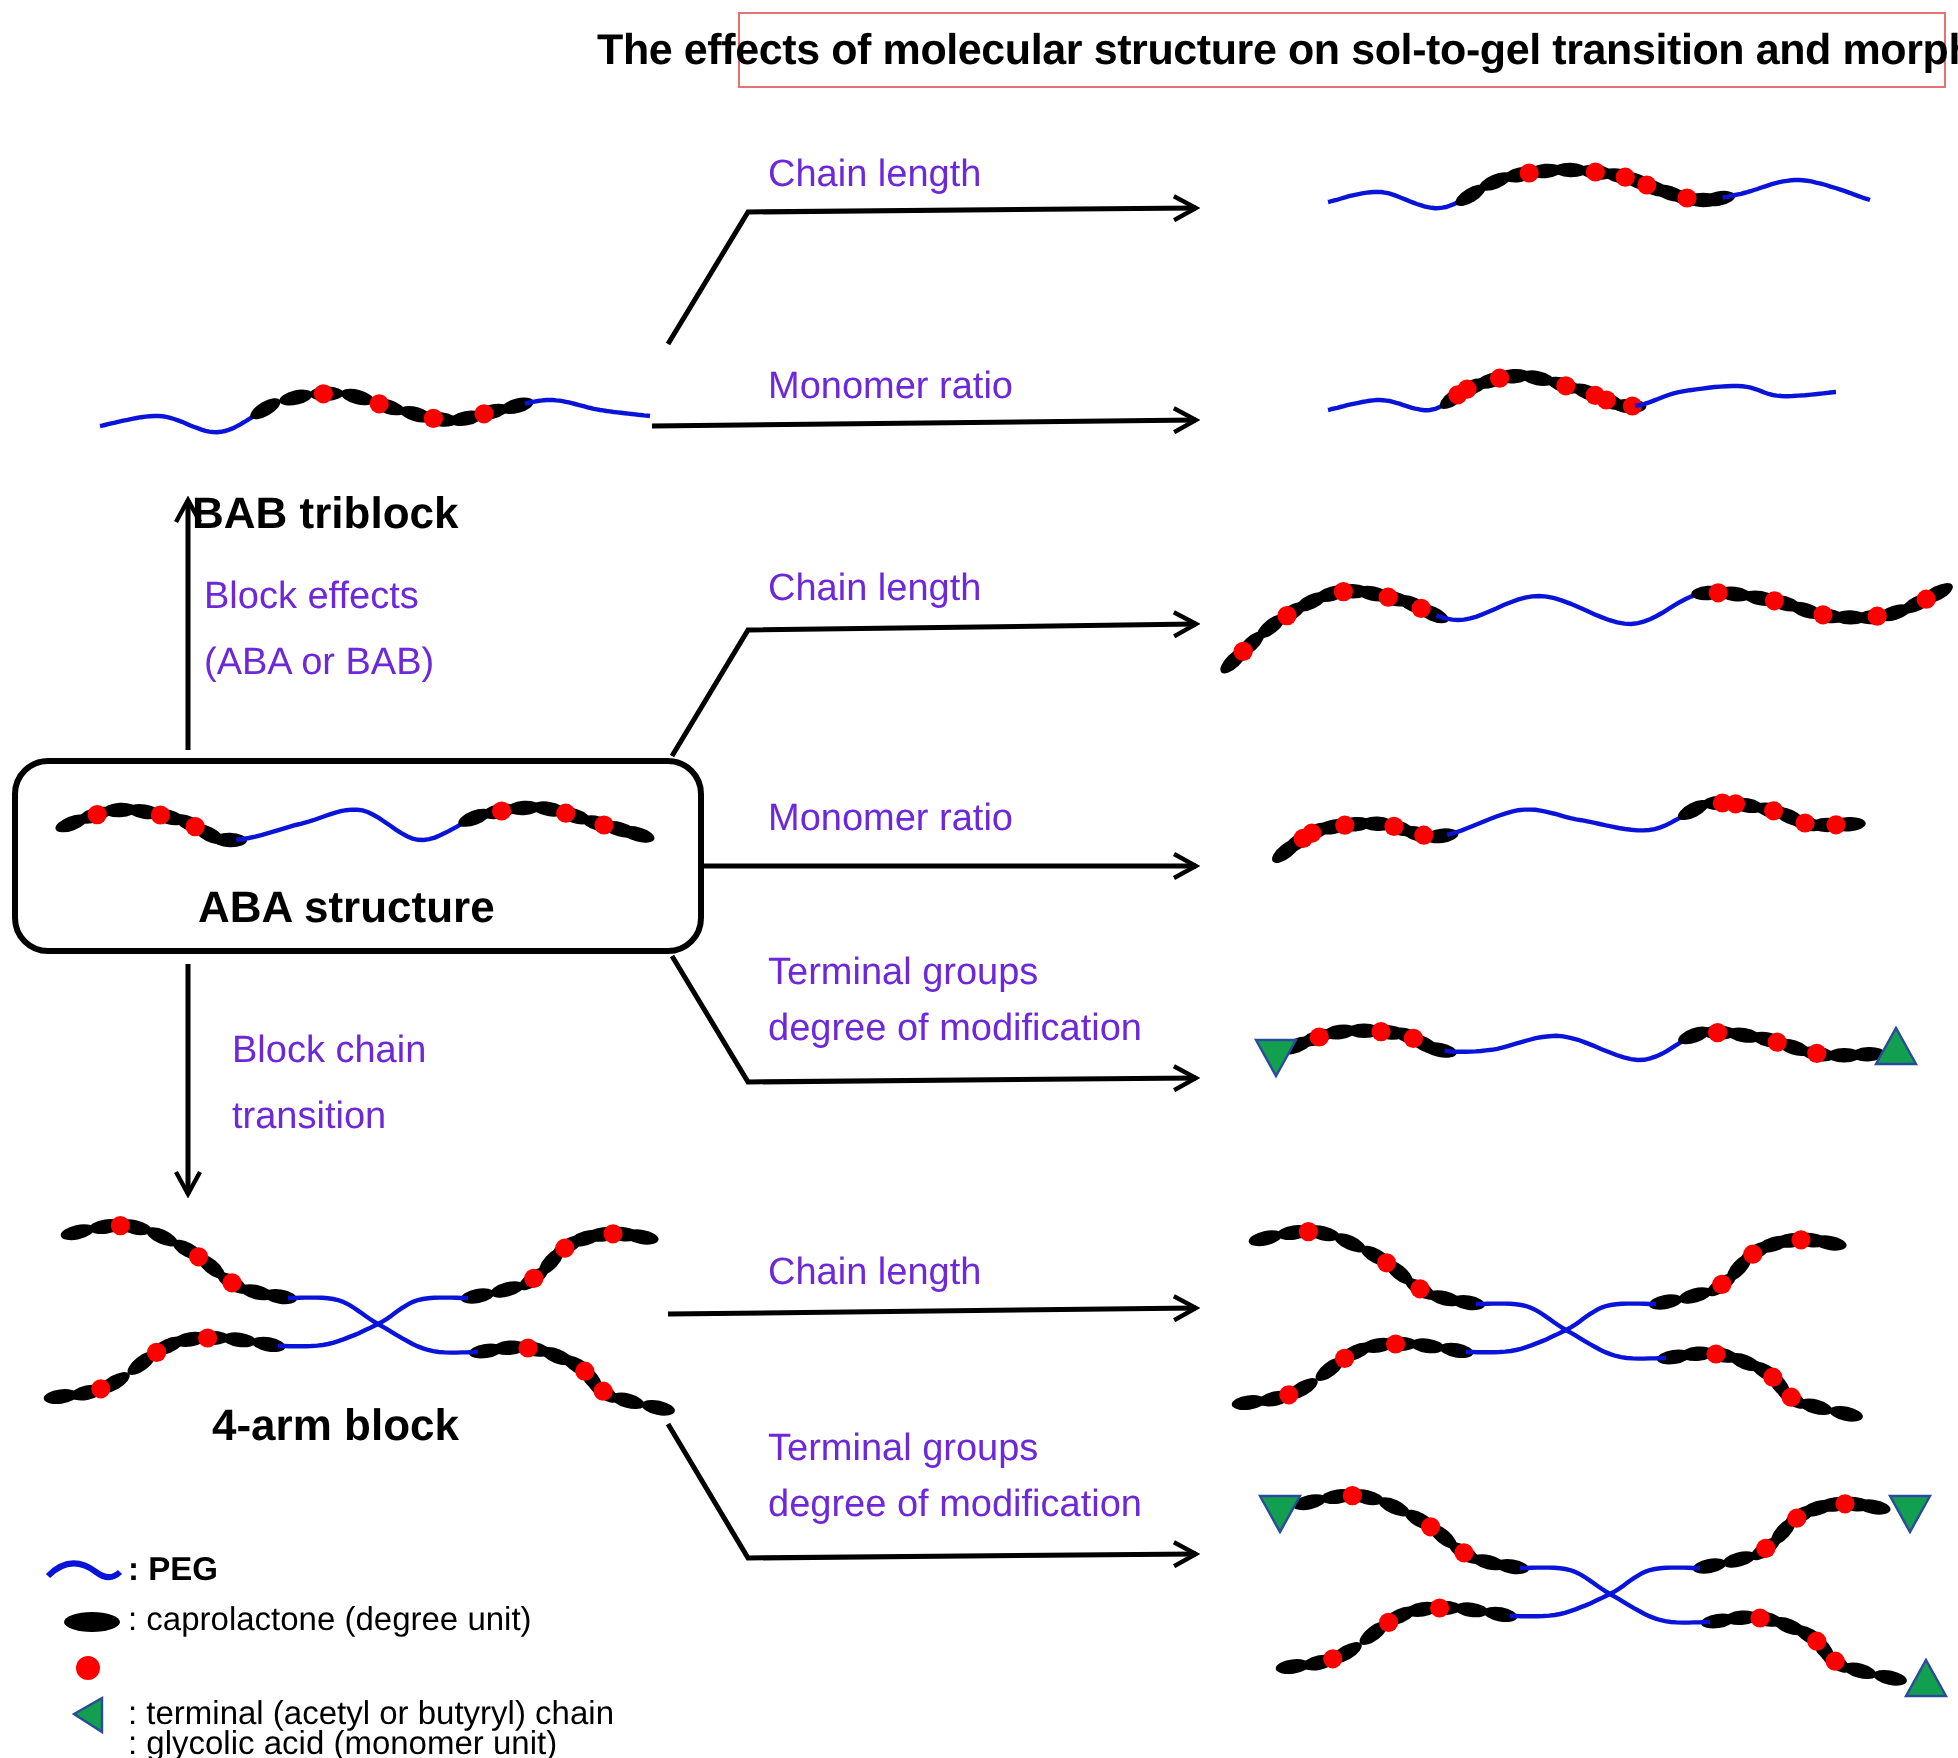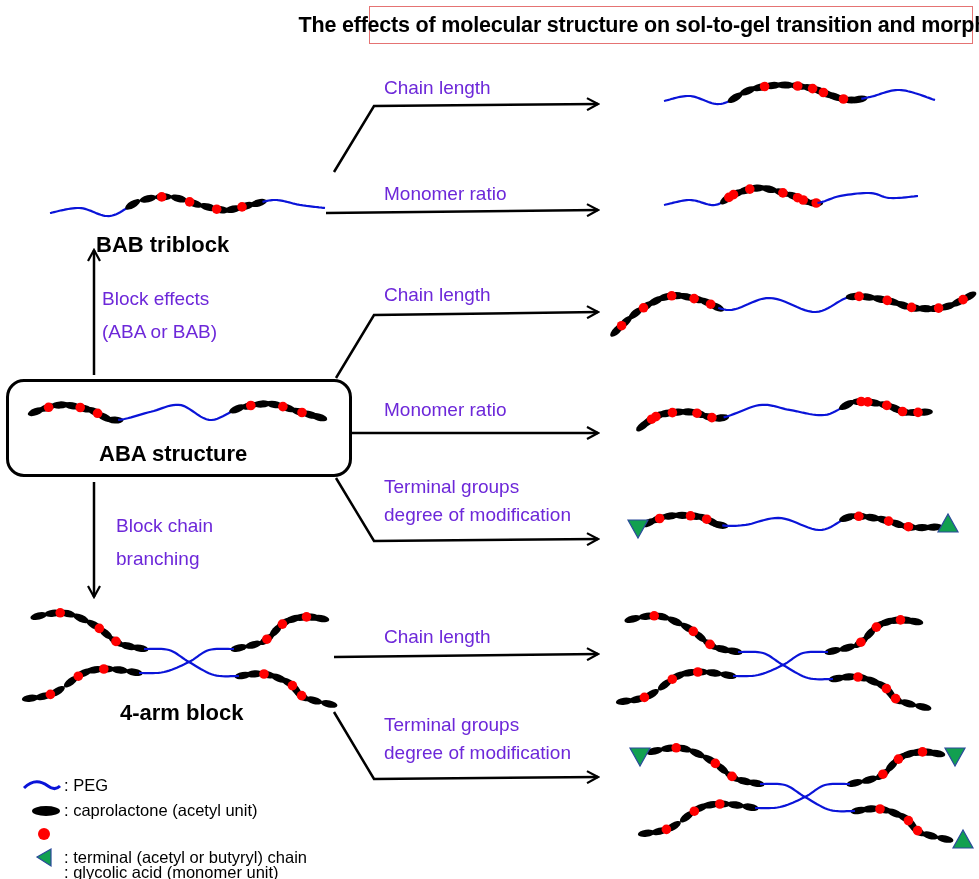--- a/index.html
+++ b/index.html
@@ -385,35 +385,35 @@
     <polygon points="37,857 51,849 51,866" fill="#12a050" stroke="#2a4a9a" stroke-width="1.2"></polygon>
   </g>
 </svg>
 
 <div class="title-box">
   <span class="title-text">The effects of molecular structure on sol-to-gel transition and morphology</span>
 </div>
 
 <div class="aba-box"></div>
 
-<div class="lbl-bold" style="left:96px; top:232px;">BAB triblock</div>
+<div class="lbl-bold" style="left:96px; top:244px;">BAB triblock</div>
 <div class="lbl-bold" style="left:99px; top:441px;">ABA structure</div>
-<div class="lbl-bold" style="left:120px; top:700px;">4-arm block</div>
+<div class="lbl-bold" style="left:106px; top:700px;">4-arm block</div>
 
 <div class="lbl" style="left:102px; top:287px;">Block effects</div>
 <div class="lbl" style="left:102px; top:320px;">(ABA or BAB)</div>
 <div class="lbl" style="left:116px; top:514px;">Block chain</div>
-<div class="lbl" style="left:116px; top:547px;">branching</div>
+<div class="lbl" style="left:116px; top:547px;">transition</div>
 
 <div class="lbl" style="left:384px; top:76px;">Chain length</div>
 <div class="lbl" style="left:384px; top:182px;">Monomer ratio</div>
 <div class="lbl" style="left:384px; top:283px;">Chain length</div>
 <div class="lbl" style="left:384px; top:398px;">Monomer ratio</div>
 <div class="lbl" style="left:384px; top:475px;">Terminal groups</div>
 <div class="lbl" style="left:384px; top:503px;">degree of modification</div>
 <div class="lbl" style="left:384px; top:625px;">Chain length</div>
 <div class="lbl" style="left:384px; top:713px;">Terminal groups</div>
 <div class="lbl" style="left:384px; top:741px;">degree of modification</div>
 
-<div class="legend-text" style="left:64px; top:776px;">: PEG</div>
-<div class="legend-text" style="left:64px; top:801px;">: caprolactone (acetyl unit)</div>
+<div class="legend-text" style="left:64px; top:776px;font-weight:bold;">: PEG</div>
+<div class="legend-text" style="left:64px; top:801px;">: caprolactone (degree unit)</div>
 <div class="legend-text" style="left:64px; top:863px;">: glycolic acid (monomer unit)</div>
 <div class="legend-text" style="left:64px; top:848px;">: terminal (acetyl or butyryl) chain</div>
 
 </body></html>

